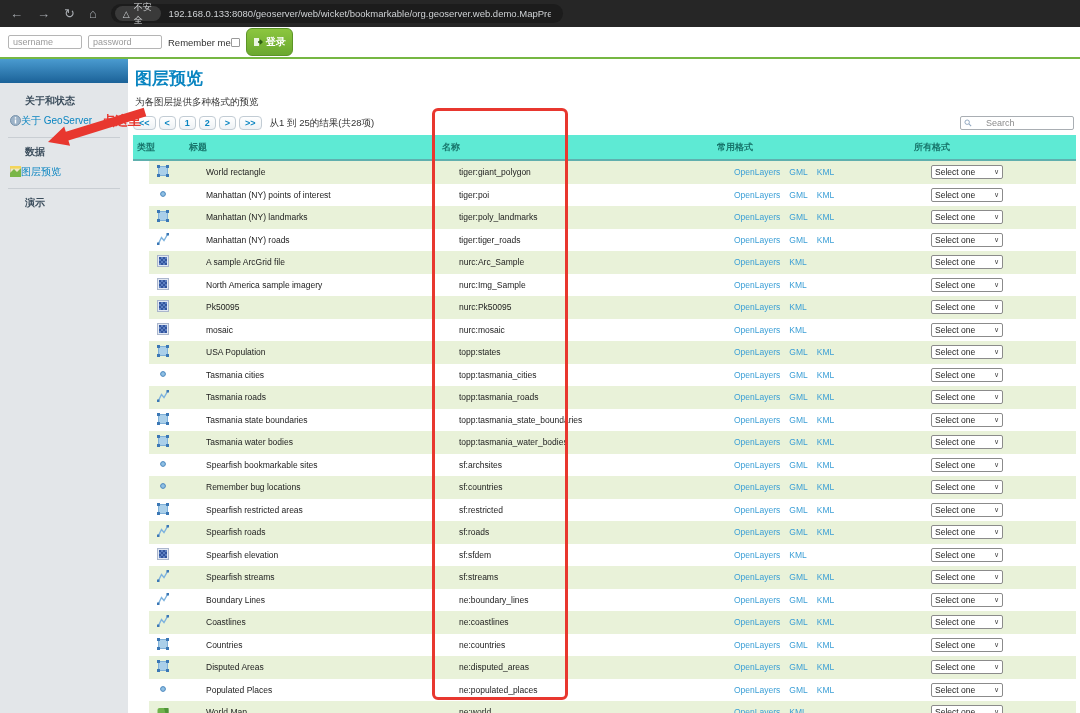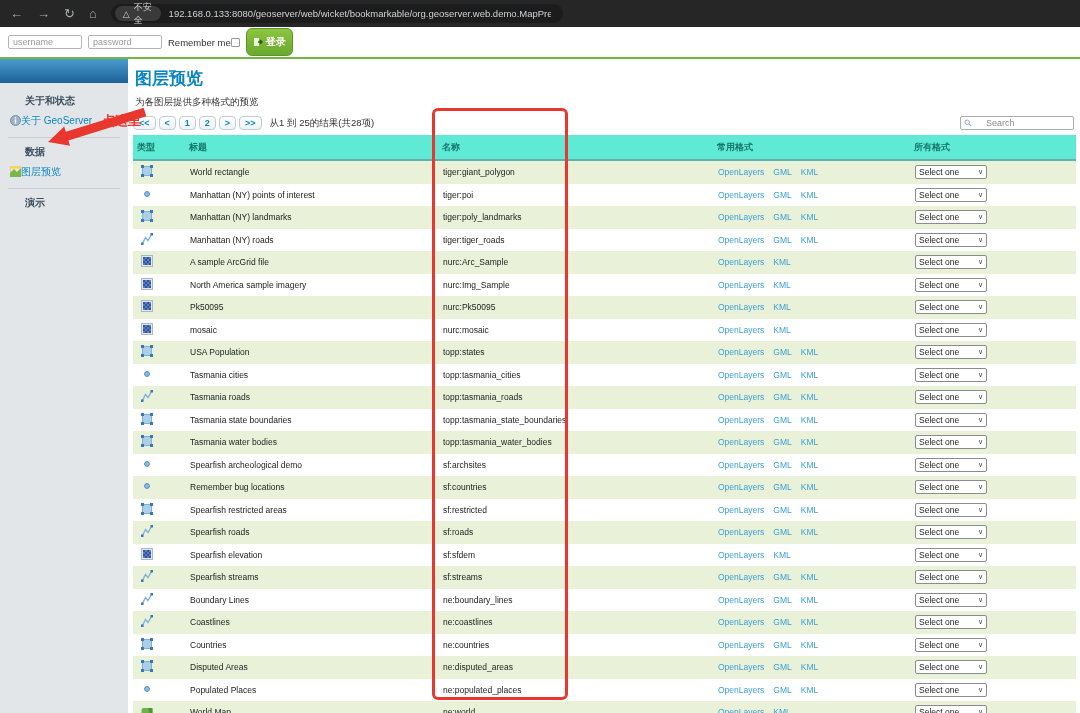--- a/index.html
+++ b/index.html
@@ -46,21 +46,21 @@
   .pg-status { font-size:9.5px; color:#333; margin-left:5px; }
   .search-wrap { display:flex; align-items:center; border:1px solid #a9aeb3; border-radius:2px; height:14px; width:114px; padding:0 3px; gap:14px; background:#fff; }
   .search-wrap input { border:none; outline:none; width:100%; font-size:9px; color:#444; }
   .search-wrap input::placeholder { color:#8c8c8c; }
 
   
   .gs-table { width:100%; }
   .thead, .trow { display:grid; grid-template-columns:52px 253px 275px 197px 1fr; align-items:center; }
   .thead { height:26px; background:#5eead4; border-bottom:2px solid #5fb0ae; }
   .th { font-size:9px; font-weight:bold; color:#17756b; padding-left:4px; cursor:pointer; }
-  .trow { height:22.5px; }
+  .trow { height:22.5px;margin-left:16px; }
   .trow.odd { background:#e9f2d9; }
   .trow.even { background:#ffffff; }
   .cell { font-size:8.5px; color:#222; padding-left:5px; white-space:nowrap; }
   .cell.type { padding-left:8px; display:flex; align-items:center; }
   .fmt-link { color:#3b9fd6; margin-right:9px; cursor:pointer; font-size:8.5px; }
   .select-box { display:flex; align-items:center; justify-content:space-between; width:72px; height:14px; border:1px solid #8b8b8b; border-radius:2px; background:#fff; font-size:8.5px; color:#222; padding:0 3px; cursor:pointer; }
   .select-box .arr { font-size:7px; color:#444; }
 
   
   .highlight-box { position:absolute; left:432px; top:108px; width:136px; height:592px; border:3px solid #e8372f; border-radius:6px; pointer-events:none; z-index:40; }
@@ -432,21 +432,21 @@
                   <span class="arr">∨</span>
                 </div>
               </div>
             </div>
             <div class="trow even">
               <div class="cell type">
                 <span><svg width="12" height="12" viewBox="0 0 12 12">
                     <circle cx="6" cy="6" r="2.4" fill="#8fc0e4" stroke="#4a86bd"></circle>
                   </svg></span>
               </div>
-              <div class="cell">Spearfish archeological demo</div>
+              <div class="cell">Spearfish bookmarkable sites</div>
               <div class="cell">sf:archsites</div>
               <div class="cell"><span class="fmt-link">OpenLayers</span><span class="fmt-link">GML</span><span class="fmt-link">KML</span></div>
               <div class="cell">
                 <div class="select-box">
                   <span>Select one</span>
                   <span class="arr">∨</span>
                 </div>
               </div>
             </div>
             <div class="trow odd">

